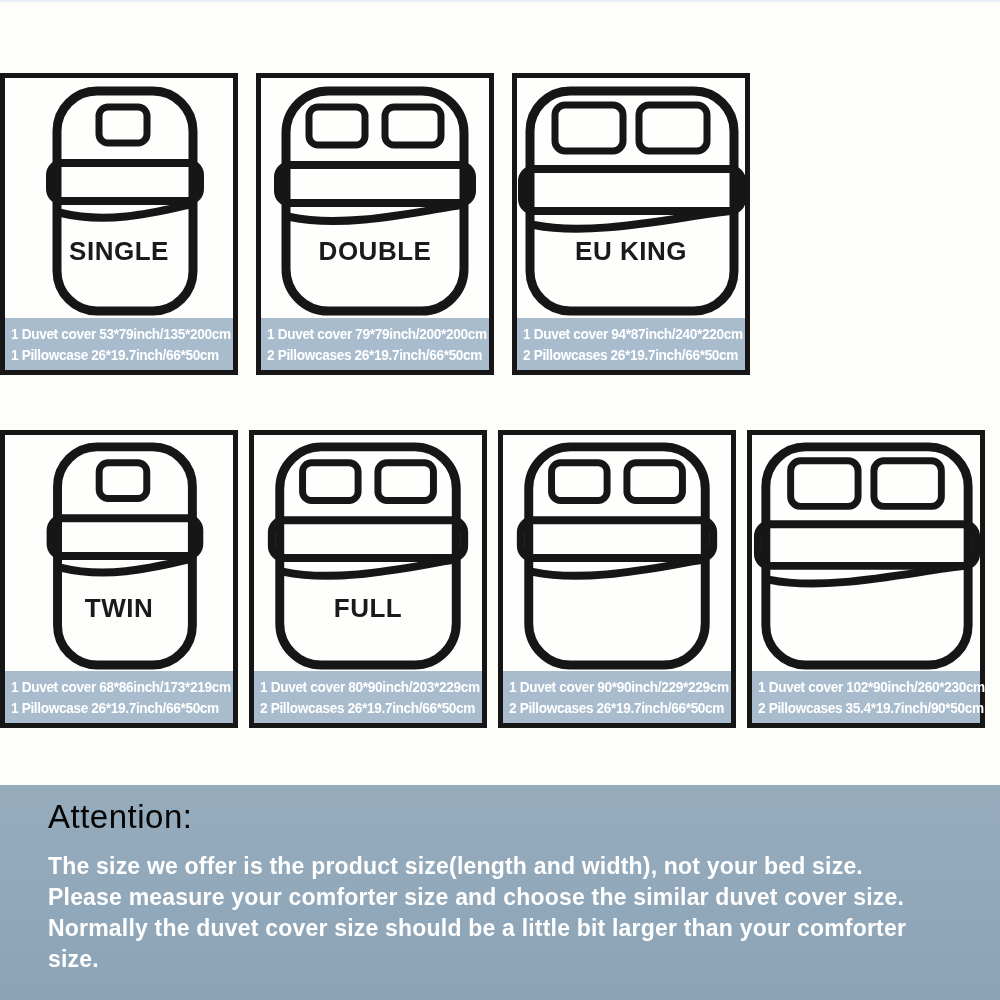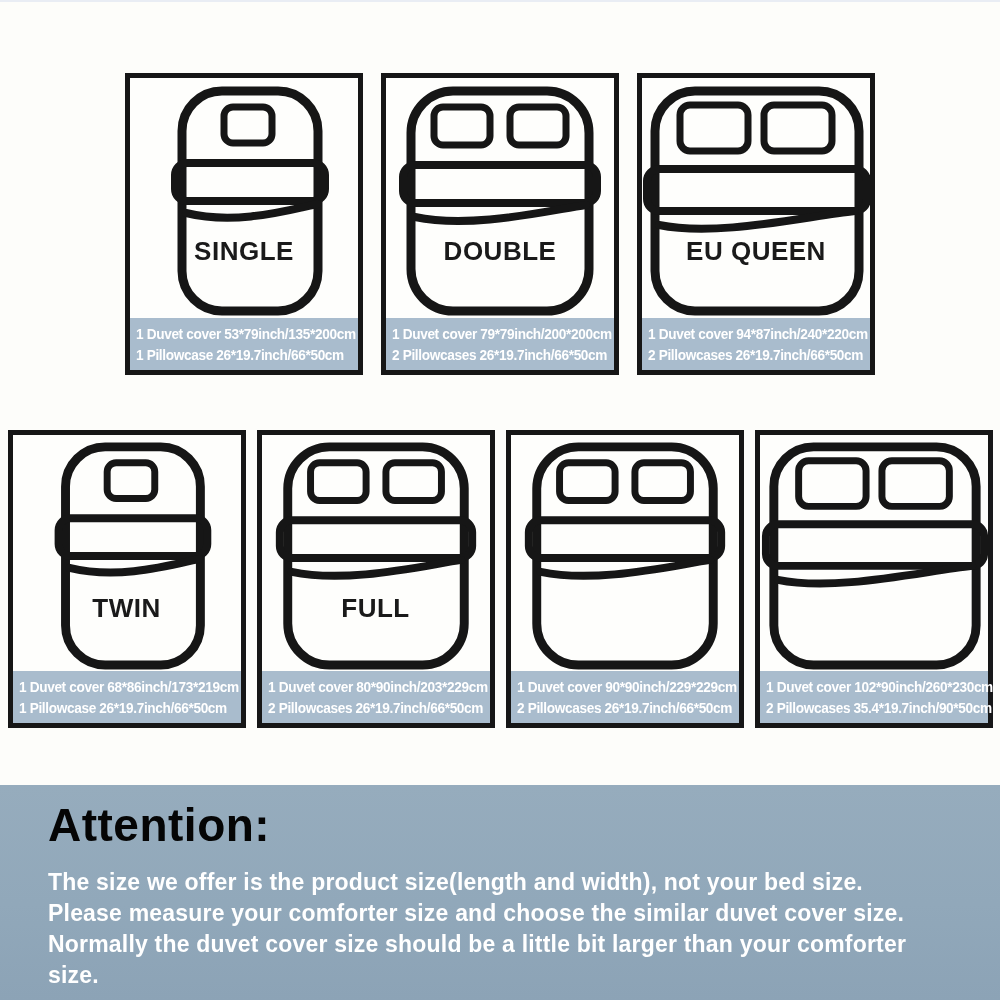--- a/index.html
+++ b/index.html
@@ -1,21 +1,21 @@
 <!DOCTYPE html>
 <html><head>
 <meta charset="utf-8">
 <style>
   * { margin:0; padding:0; box-sizing:border-box; }
   html,body { width:1000px; height:1000px; }
   body { font-family:"Liberation Sans","DejaVu Sans",sans-serif; background:#fdfdfa; }
   .page { position:relative; width:1000px; height:1000px; overflow:hidden; background:#fdfdfa; }
   .top-line { position:absolute; top:0; left:0; right:0; height:2px; background:#e9edf4; }
 
-  .row { position:absolute; left:0; right:0; display:flex; justify-content:center; }
+  .row { position:absolute; left:0; right:0; display:flex; justify-content:flex-start; }
   .row-top { top:73px; gap:18px; }
   .row-bottom { top:430px; gap:11px; }
 
   .card { position:relative; width:238px; border:5px solid #161616; background:#fefefc; }
   .row-top .card { height:302px; }
   .row-bottom .card { height:298px; }
 
   .bed-wrap { position:absolute; left:0; right:0; top:0; bottom:52px; }
   .bed-wrap svg { display:block; width:100%; height:100%; }
 
@@ -23,21 +23,21 @@
     font-size:26px; font-weight:bold; letter-spacing:0.5px; color:#1a1a1a; }
 
   .caption { position:absolute; left:0; right:0; bottom:0; height:52px; background:#a9bccd;
     display:flex; flex-direction:column; justify-content:center; row-gap:2px; padding-left:6px; }
   .caption .cap-line { color:#ffffff; font-size:15.5px; font-weight:bold; letter-spacing:-0.4px;
     white-space:nowrap; transform:scaleX(0.88); transform-origin:left center; line-height:19px; }
 
   .attention { position:absolute; top:785px; left:0; right:0; bottom:0;
     background:linear-gradient(180deg,#96acbd 0%,#91a8ba 55%,#8ca3b6 100%);
     padding:13px 40px 0 48px; }
-  .attention-title { font-size:46px; font-weight:700; color:#050505; letter-spacing:0.5px; }
+  .attention-title { font-size:33px; font-weight:400; color:#050505; letter-spacing:0.5px; }
   .attention-body { margin-top:15px; }
   .attention-body .att-line { color:#ffffff; font-size:23px; font-weight:bold;
     line-height:31px; white-space:nowrap; letter-spacing:0.2px; }
 
   .defs-holder { position:absolute; width:0; height:0; overflow:hidden; }
 </style>
 </head>
 <body>
 
 <svg class="defs-holder" aria-hidden="true">
@@ -95,21 +95,21 @@
         <div class="cap-line">2 Pillowcases 26*19.7inch/66*50cm</div>
       </div>
     </div>
 
     <div class="card">
       <div class="bed-wrap">
         <svg viewBox="0 0 228 238">
             <use href="#bed-wide"></use>
           </svg>
       </div>
-      <div class="size-label">EU QUEEN</div>
+      <div class="size-label">EU KING</div>
       <div class="caption">
         <div class="cap-line">1 Duvet cover 94*87inch/240*220cm</div>
         <div class="cap-line">2 Pillowcases 26*19.7inch/66*50cm</div>
       </div>
     </div>
 
   </div>
 
   <div class="row row-bottom">
 

